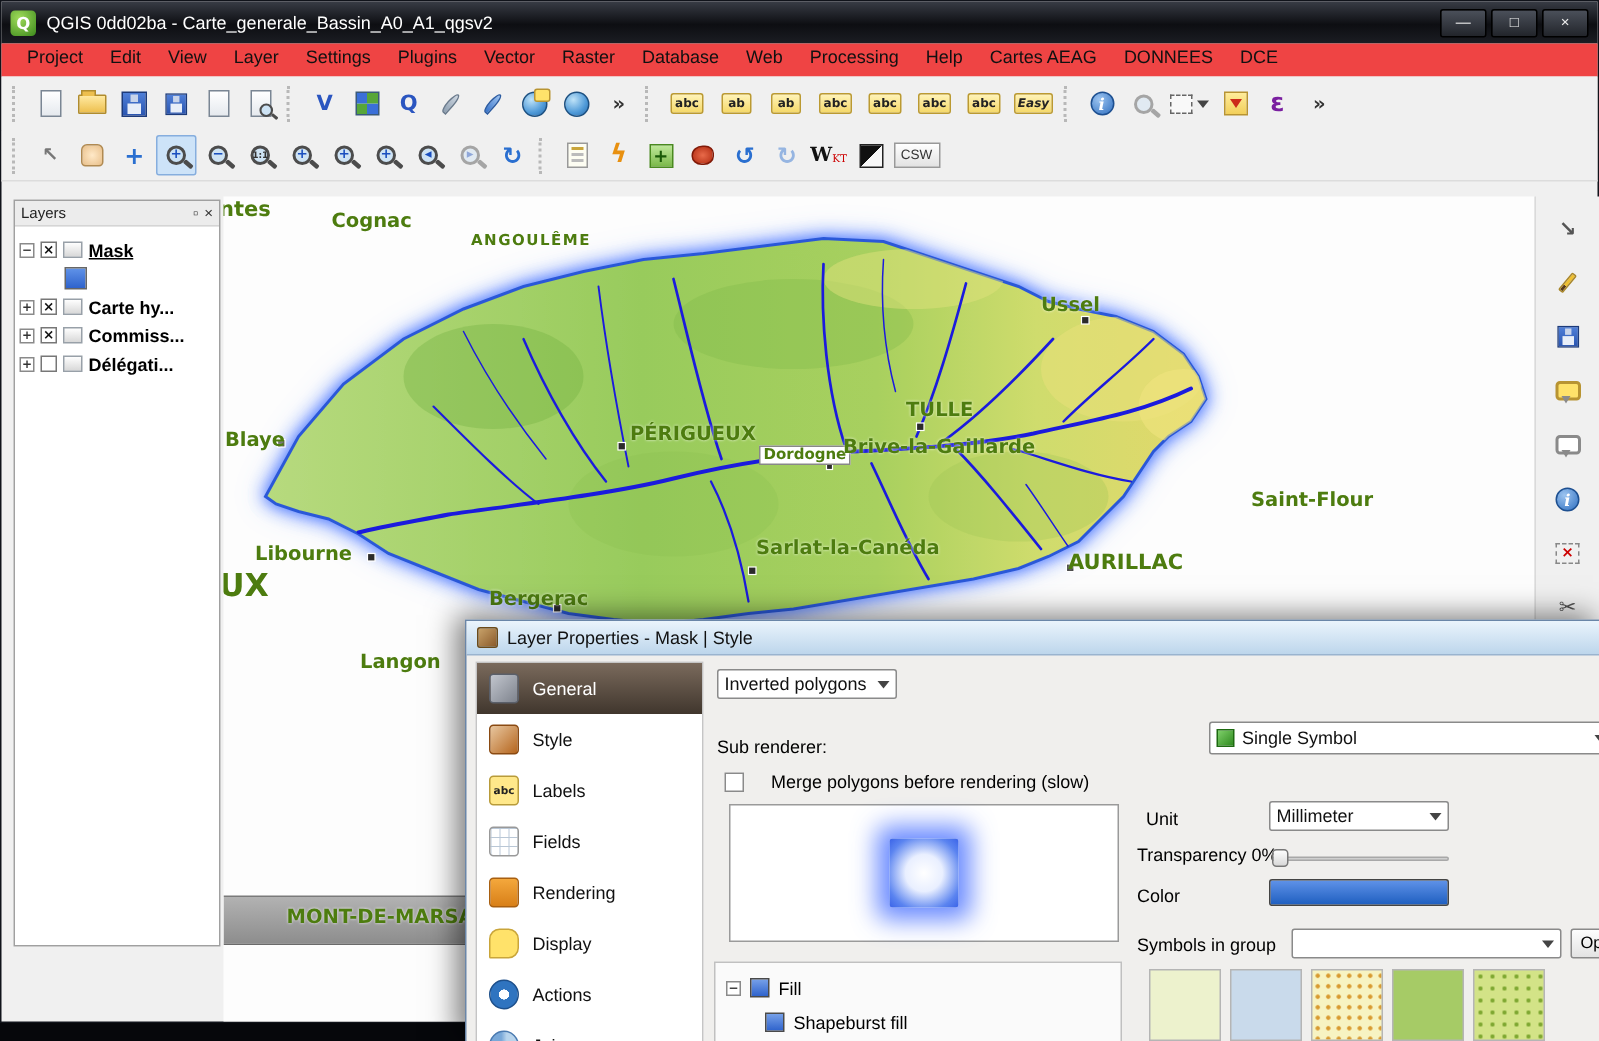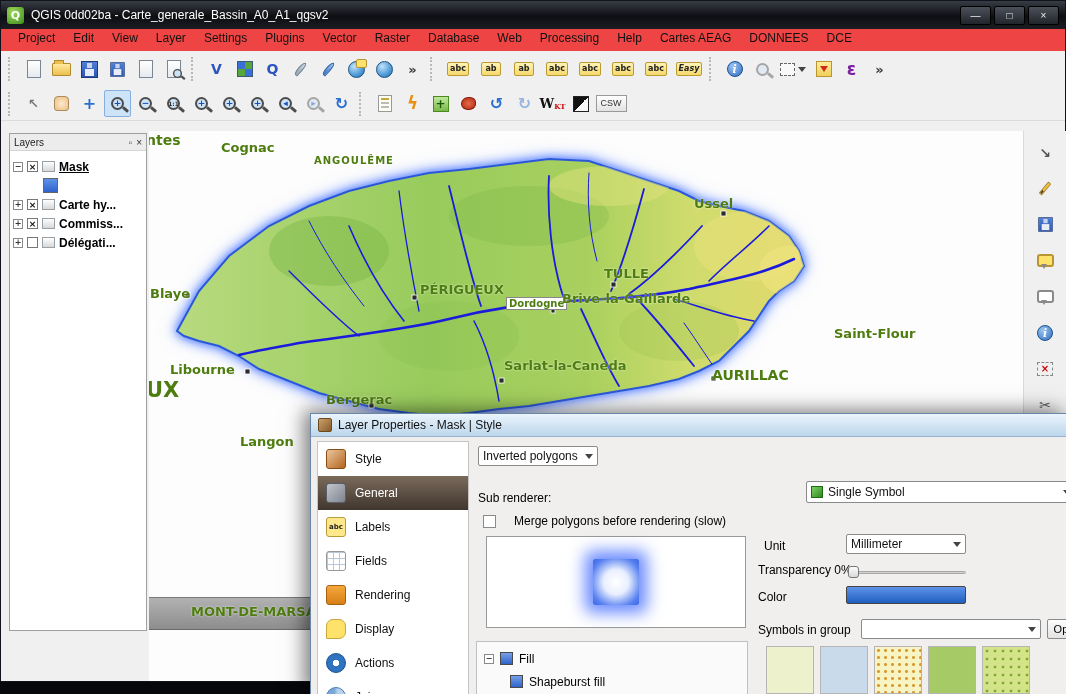--- a/index.html
+++ b/index.html
@@ -55,21 +55,21 @@
 .hand{width:15px;height:15px;background:radial-gradient(#ffe9c8,#e8bf8a);border:1px solid #b08a52;border-radius:4px 4px 3px 3px}
 .touch-ic{font:bold 13px/1 "DejaVu Sans",sans-serif;color:#777}
 .move-ic{color:#2a6fd0;font:bold 16px/1 "DejaVu Sans",sans-serif}
 .clip{width:14px;height:17px;background:#fdfdf2;border:1px solid #999;position:relative}
 .clip::before{content:"";position:absolute;top:2px;left:2px;right:2px;height:2px;background:#c9a53a;box-shadow:0 4px 0 #bbb,0 8px 0 #bbb}
 .lightning{color:#e89010;font:bold 17px/1 "DejaVu Sans",sans-serif}
 .greenplus{width:16px;height:16px;background:linear-gradient(#bfe89a,#7ab84a);border:1px solid #4a8a20;color:#1a5a08;font:bold 12px/14px "DejaVu Sans",sans-serif;text-align:center}
 .redblob{width:15px;height:13px;background:radial-gradient(#e86a4a,#b02a10);border-radius:50% 40% 45% 45%;border:1px solid #801a08}
 .arrow-blue{color:#2a6fd0;font:bold 16px/1 "DejaVu Sans",sans-serif}
 .wkt{display:flex;align-items:flex-end;font:bold 13px/1 "DejaVu Serif",serif;color:#111}
-.wkt small{font-size:7px;color:#c00;font-weight:bold}
+.wkt small{font-size:7px;color:#c00;font-weight:normal}
 .bw{width:16px;height:16px;border:1px solid #222;background:linear-gradient(135deg,#101010 50%,#f8f8f8 50%)}
 .csw-btn{padding:2px 4px;background:linear-gradient(#fff,#e2e2e2);border:1px solid #999;font:9px/1.2 "Liberation Sans",sans-serif;color:#333}
 
 .layers-panel{position:absolute;left:8px;top:132px;width:138px;height:498px;background:#fff;border:1px solid #a0a0a0;z-index:5}
 .lp-header{height:17px;background:#ececec;display:flex;align-items:center;padding:0 4px;font-size:10px;color:#222;border-bottom:1px solid #d5d5d5}
 .lp-btns{margin-left:auto;display:flex;gap:4px;font-size:10px;color:#333}
 .lp-btns span{cursor:default}
 .ltree{padding:7px 3px;font-size:12px}
 .lrow{display:flex;align-items:center;gap:4px;height:17px;margin-bottom:2px}
 .exp{width:10px;height:10px;border:1px solid #8a8a8a;background:#fff;font:bold 8px/8px "DejaVu Sans",sans-serif;color:#333;text-align:center;flex:none}
@@ -501,27 +501,27 @@
         </span>
     </div>
   </div>
 
   <div class="dialog">
     <div class="dlg-title">
       <span class="dlg-ico"></span>
       <span>Layer Properties - Mask | Style</span>
     </div>
     <div class="dlg-sidebar">
+      <div class="ds-item sel">
+          <span class="si si-general"></span>
+          <span>General</span>
+        </div>
       <div class="ds-item">
           <span class="si si-style"></span>
           <span>Style</span>
-        </div>
-      <div class="ds-item sel">
-          <span class="si si-general"></span>
-          <span>General</span>
         </div>
       <div class="ds-item">
           <span class="si si-labels">abc</span>
           <span>Labels</span>
         </div>
       <div class="ds-item">
           <span class="si si-fields"></span>
           <span>Fields</span>
         </div>
       <div class="ds-item">

